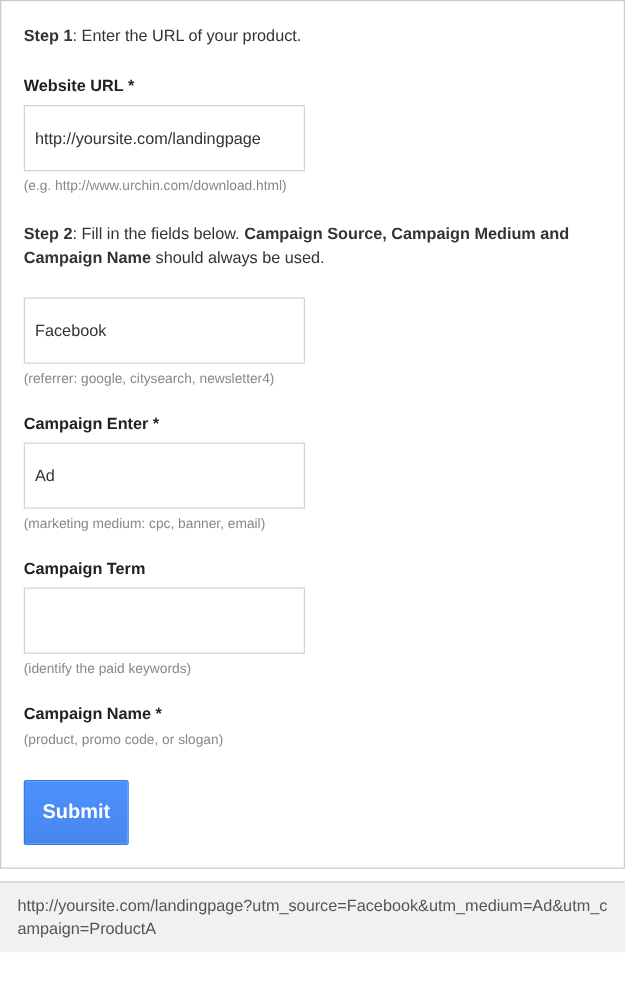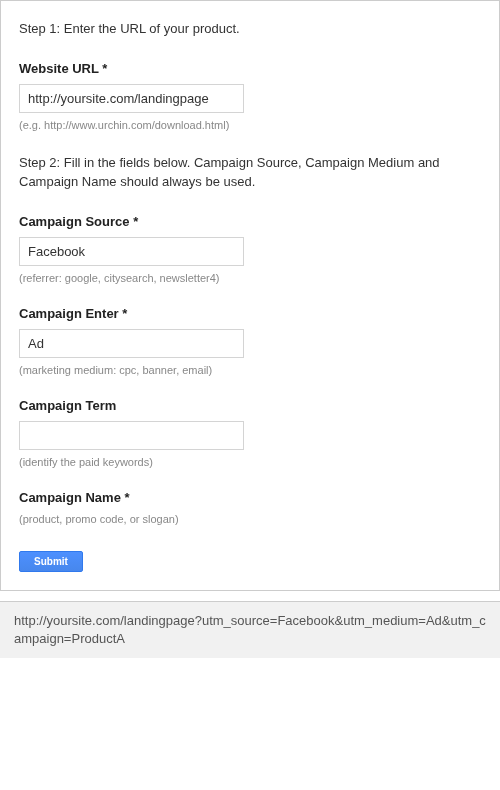--- a/index.html
+++ b/index.html
@@ -17,54 +17,54 @@
     .container {
       border: 1px solid #ccc;
       padding: 18px 18px 18px 18px;
       background: #fff;
     }
     .step-line {
       margin-bottom: 22px;
       line-height: 1.5;
     }
     .step-line strong {
-      font-weight: normal;
+      font-weight: bold;
     }
     .field-block {
       margin-bottom: 22px;
     }
     .field-label {
       font-weight: bold;
       font-size: 13px;
       display: block;
       margin-bottom: 8px;
       color: #222;
     }
     .field-input {
       width: 225px;
-      padding: 6px 8px;
+      padding: 18px 8px;
       font-size: 13px;
       border: 1px solid #d4d4d4;
       font-family: Arial, Helvetica, sans-serif;
       color: #333;
       margin-bottom: 6px;
       display: block;
     }
     .field-hint {
       color: #888;
       font-size: 11px;
     }
     .submit-btn {
       background: #4d90fe;
       background: linear-gradient(#4d90fe, #4787ed);
       border: 1px solid #3079ed;
       color: #fff;
       font-weight: bold;
-      font-size: 10px;
-      padding: 4px 14px;
+      font-size: 16px;
+      padding: 16px 14px;
       border-radius: 2px;
       cursor: pointer;
       margin-top: 4px;
     }
     .result-box {
       background: #f1f1f1;
       border-top: 1px solid #ccc;
       padding: 10px 14px;
       font-size: 13px;
       color: #555;
@@ -86,21 +86,20 @@
     <label class="field-label">Website URL *</label>
     <input class="field-input" type="text" value="http://yoursite.com/landingpage" style="">
     <div class="field-hint">(e.g. http://www.urchin.com/download.html)</div>
   </div>
 
   <p class="step-line">
     <strong>Step 2</strong><span>: Fill in the fields below. </span><strong>Campaign Source, Campaign Medium and Campaign Name</strong><span> should always be used.</span>
   </p>
 
   <div class="field-block">
-    <label class="field-label">Campaign Source *</label>
     <input class="field-input" type="text" value="Facebook" style="">
     <div class="field-hint">(referrer: google, citysearch, newsletter4)</div>
   </div>
 
   <div class="field-block">
     <label class="field-label">Campaign Enter *</label>
     <input class="field-input" type="text" value="Ad" style="">
     <div class="field-hint">(marketing medium: cpc, banner, email)</div>
   </div>
 

